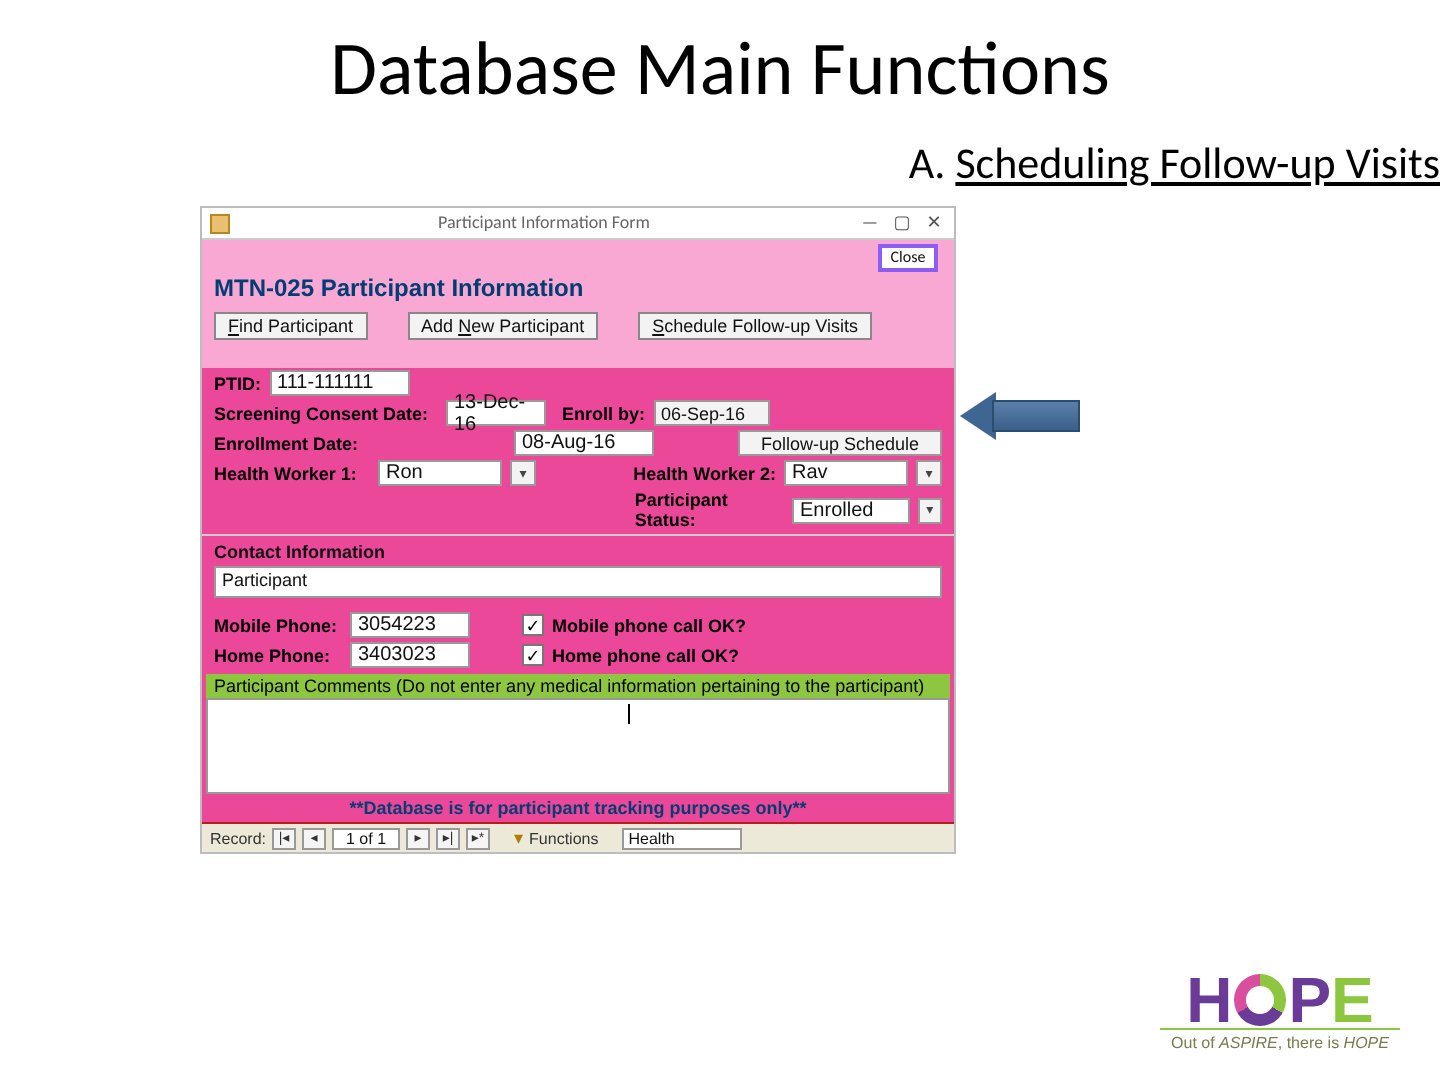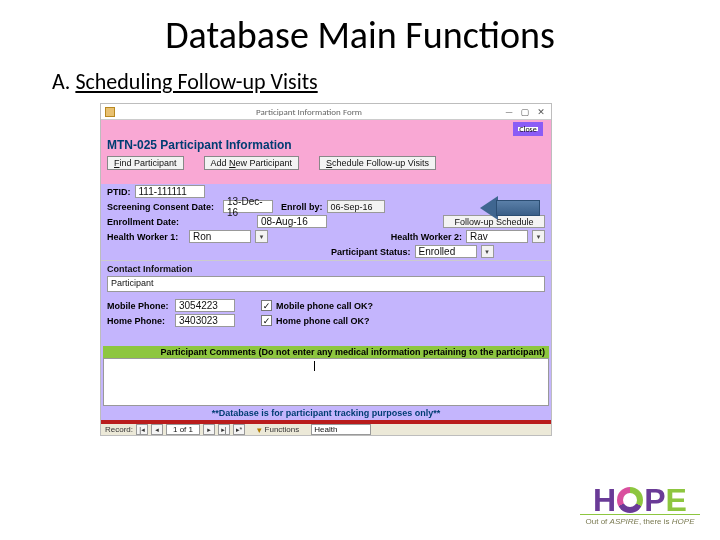--- a/index.html
+++ b/index.html
@@ -16,25 +16,26 @@
     font-size: 38px;
     text-align: center;
     margin: 12px 0 10px 0;
     color: #000;
     font-weight: 400;
   }
   .section-title {
     font-size: 22px;
     color: #000;
     margin: 4px 0 8px 52px;
+    text-align: right;
   }
   .section-title .underline { text-decoration: underline; }
   .screenshot {
     margin: 0 0 0 100px;
-    width: 452px;
+    width: 378px;
     border: 1px solid #bdbdbd;
   }
   
   .win-titlebar {
     height: 16px;
     background: #fff;
     border-bottom: 1px solid #ccc;
     display: flex;
     align-items: center;
     font-size: 9px;
@@ -58,21 +59,21 @@
     font-family: Arial, sans-serif;
     font-weight: bold;
     font-size: 12px;
     display: inline-block;
   }
   .close-btn {
     position: absolute;
     right: 8px; top: 2px;
     width: 30px; height: 14px;
     background: #fff;
-    border: 5px solid #8b5cf6;
+    border: 2px solid #8b5cf6;
     font-size: 8px;
     display:flex; align-items:center; justify-content:center;
     color:#111;
   }
   .button-row {
     display:flex; gap:20px;
     margin-top: 3px;
   }
   .app-btn {
     background: #f3f3f3;
@@ -80,21 +81,21 @@
     font-size: 9px;
     font-family: Tahoma, Arial, sans-serif;
     padding: 1px 6px;
     color:#111;
     height: 14px;
     display:flex; align-items:center;
     white-space: nowrap;
   }
   
   .form-body {
-    background: #c4b5fd;
+    background: #ec4899;
     font-size: 9px;
     font-family: Tahoma, Arial, sans-serif;
     color:#111;
   }
   .row {
     display:flex;
     align-items:center;
     padding: 1px 6px;
     gap: 4px;
   }
@@ -123,36 +124,36 @@
     display:inline-flex; align-items:center; justify-content:center;
     font-size: 9px; color:#000;
   }
   .sep-line { height:1px; background:#ccc; margin: 1px 0; }
   .contact-hdr { font-weight:bold; font-size:9px; padding: 2px 6px 0; }
   .full-input {
     margin: 2px 6px; height: 16px; border:1px solid #999; background:#fff;
     padding: 1px 3px; font-size:9px;
   }
   .comments-hdr {
-    background:#8dc63f; color:#000; font-weight:bold; font-size:9px;
-    padding: 1px 4px; margin: 18px 2px 0; text-align: right;
+    background:#8dc63f; color:#000; font-weight:normal; font-size:9px;
+    padding: 1px 4px; margin: 2px 2px 0;
   }
   .comments-box {
     border:1px solid #999; background:#fff; height: 48px;
     margin: 0 2px; font-size:9px; padding: 2px 3px; position:relative;
   }
   .comments-box .caret {
     position:absolute; top:2px; left:210px; width:1px; height:10px; background:#000;
   }
   .footer-note {
     text-align:center; font-size:9px; color:#003d73; font-weight:bold;
     padding: 2px 0;
   }
   .record-nav {
-    background:#ece9d8; height:15px; border-top:4px solid #b91c1c;
+    background:#ece9d8; height:15px; border-top:1px solid #b91c1c;
     display:flex; align-items:center; gap:3px;
     font-size:9px; padding: 0 4px;
   }
   .nav-btn {
     width:12px; height:11px; border:1px solid #999; background:#f5f5f5;
     display:flex; align-items:center; justify-content:center; font-size:7px; color:#333;
   }
   .nav-field {
     width:34px; height:11px; border:1px solid #999; background:#fff;
     font-size:8px; display:flex; align-items:center; justify-content:center;

